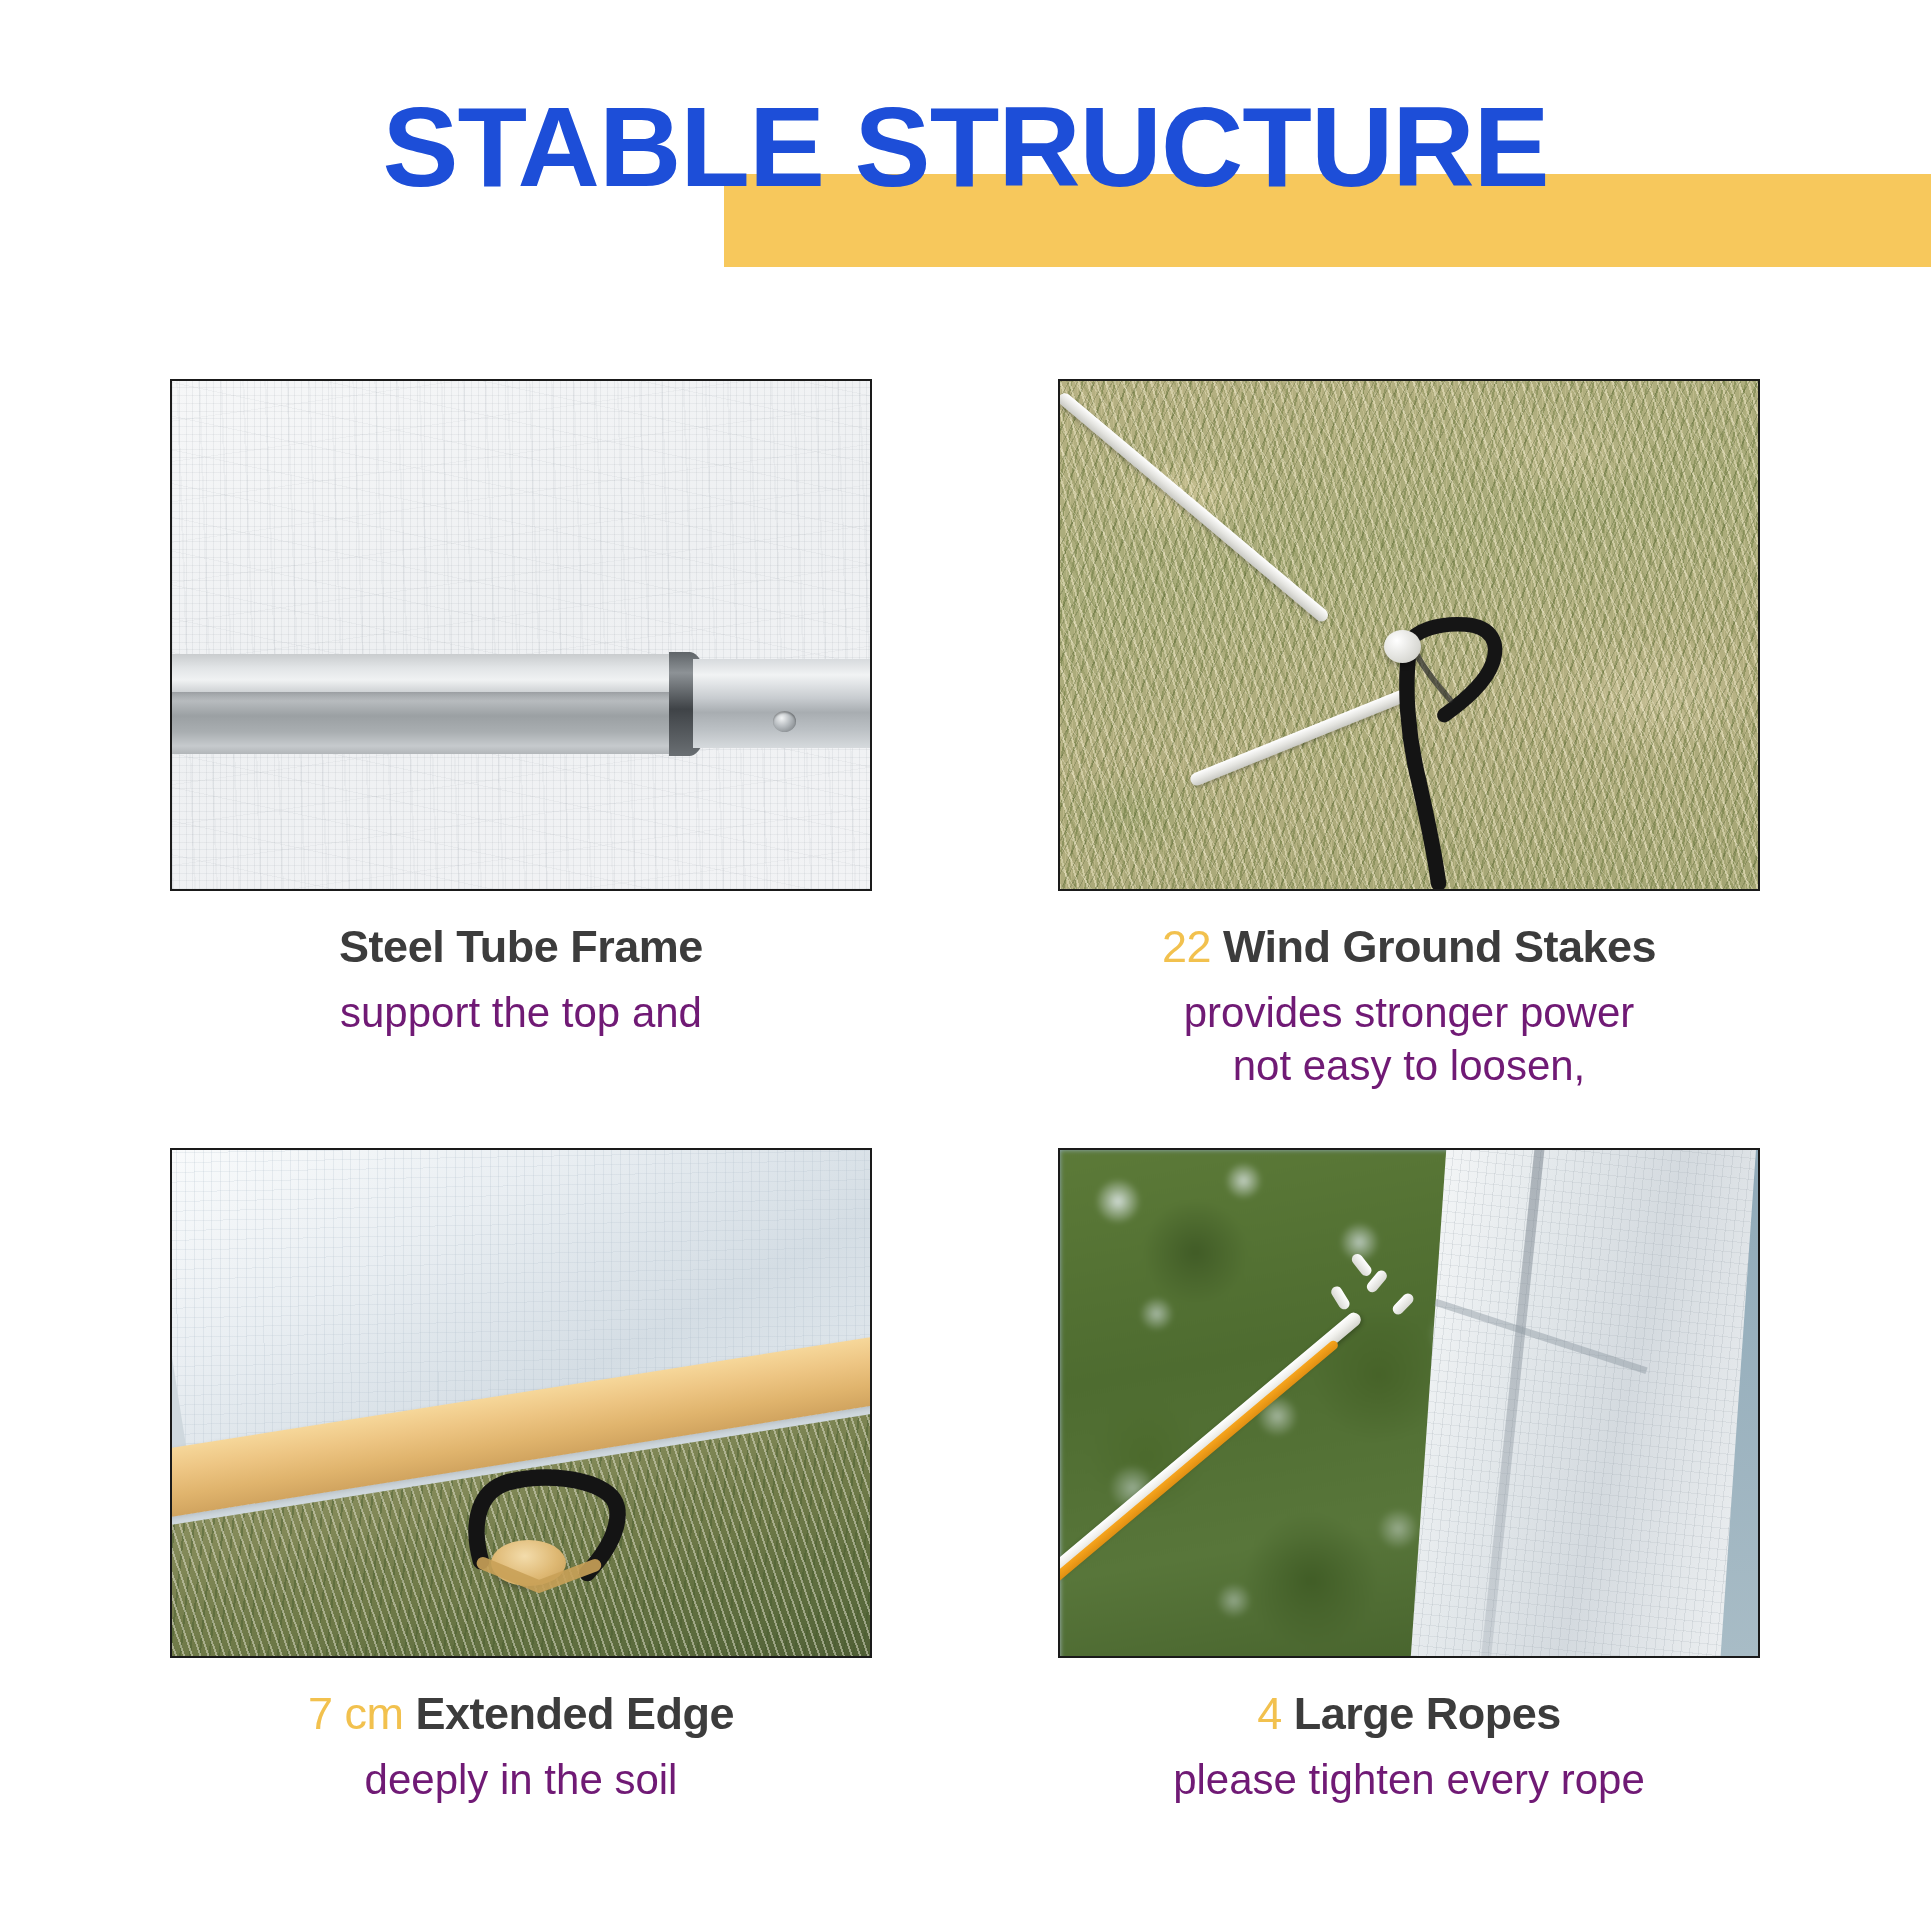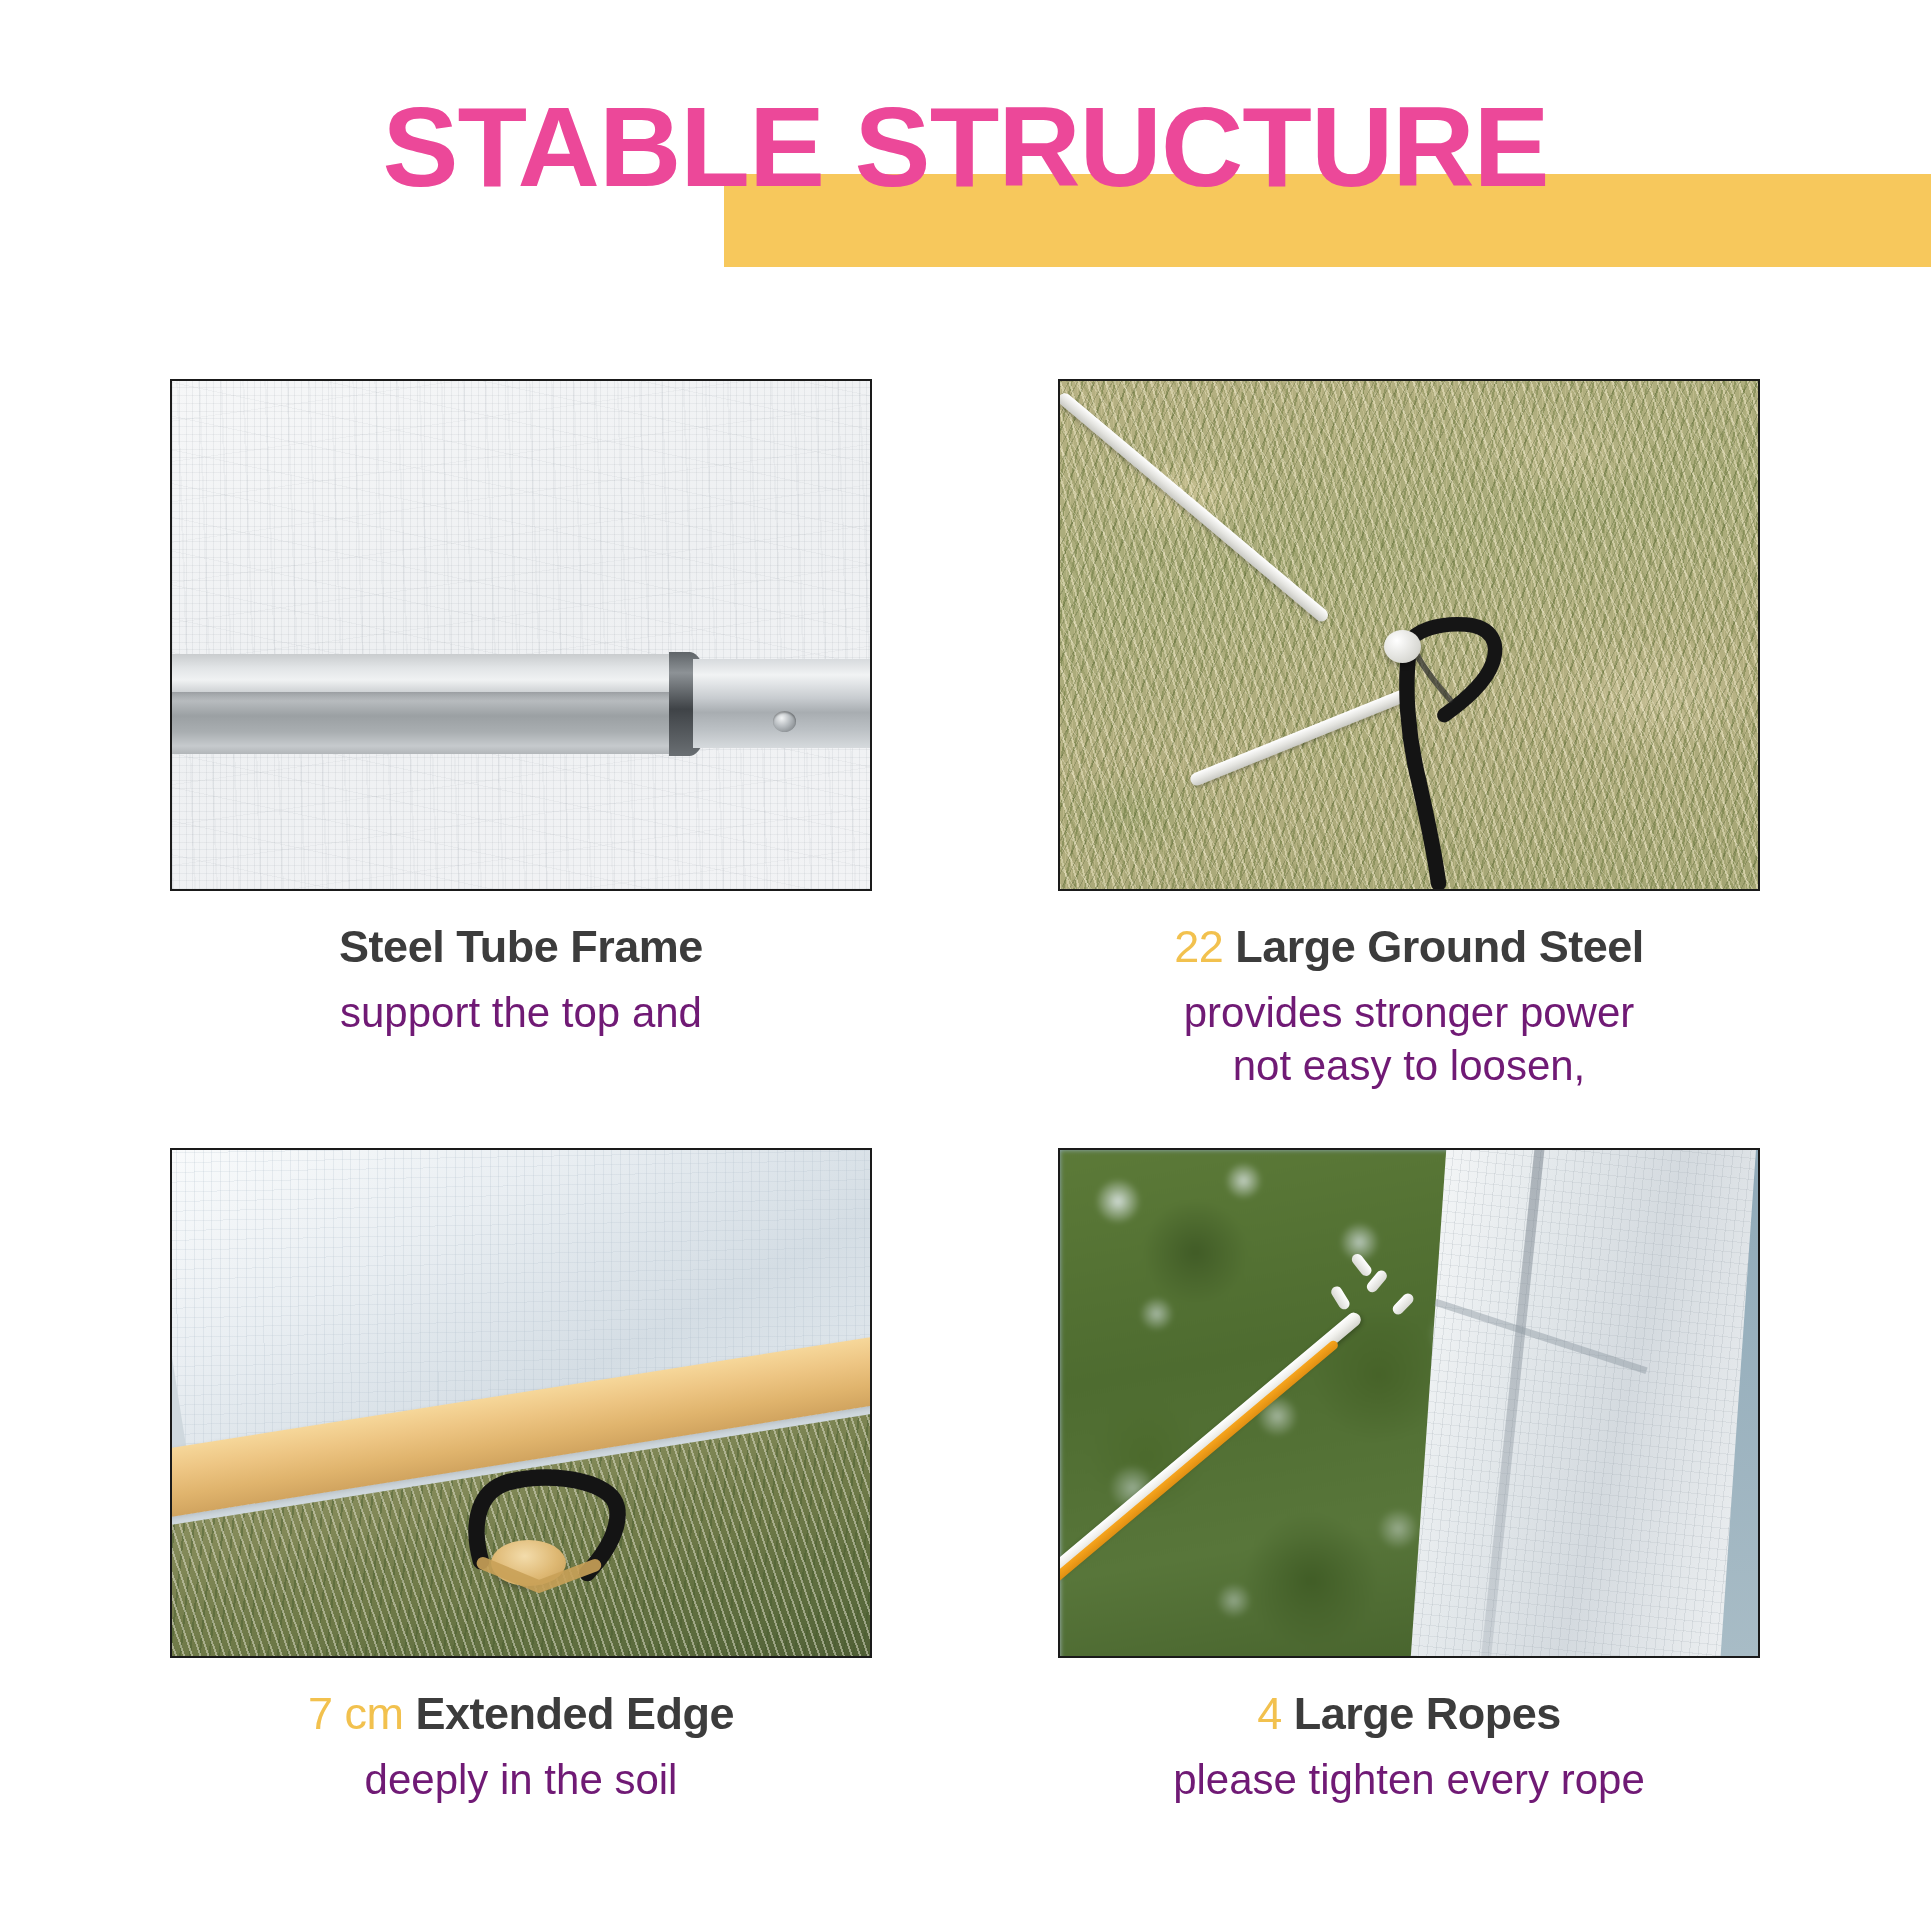--- a/index.html
+++ b/index.html
@@ -33,21 +33,21 @@
   }
   .header-title {
     position: absolute;
     left: 0;
     top: 85px;
     width: 1931px;
     text-align: center;
     font-size: 114px;
     font-weight: 700;
     letter-spacing: -1px;
-    color: #ec4899;
+    color: #1d4ed8;
     line-height: 1.08;
     white-space: nowrap;
   }
   .header-title .t-word { display: inline; }
 
   
   .grid {
     position: absolute;
     left: 0;
     top: 298px;
@@ -364,21 +364,21 @@
         <path d="M360 272 C 368 258, 392 250, 420 252 C 448 254, 455 272, 448 292
                  C 441 312, 420 330, 398 346" fill="none" stroke="#151515" stroke-width="15" stroke-linecap="round"></path>
         <path d="M362 276 C 356 316, 360 368, 372 416 C 380 452, 388 488, 392 520" fill="none" stroke="#141414" stroke-width="16" stroke-linecap="round"></path>
         <path d="M370 284 C 378 300, 392 316, 404 330" fill="none" stroke="#2c2c2c" stroke-width="6" stroke-linecap="round" opacity=".7"></path>
       </svg>
       <div class="rope-knot"></div>
     </div>
     <div class="caption">
       <div class="cap-title">
         <span class="cap-accent">22</span>
-        <span>Large Ground Steel</span>
+        <span>Wind Ground Stakes</span>
       </div>
       <div class="cap-sub">
         <span class="cap-sub-line">provides stronger power</span>
         <span class="cap-sub-line">not easy to loosen,</span>
       </div>
     </div>
   </div>
 
   <div class="cell cell-bl">
     <div class="photo wide-bl">

